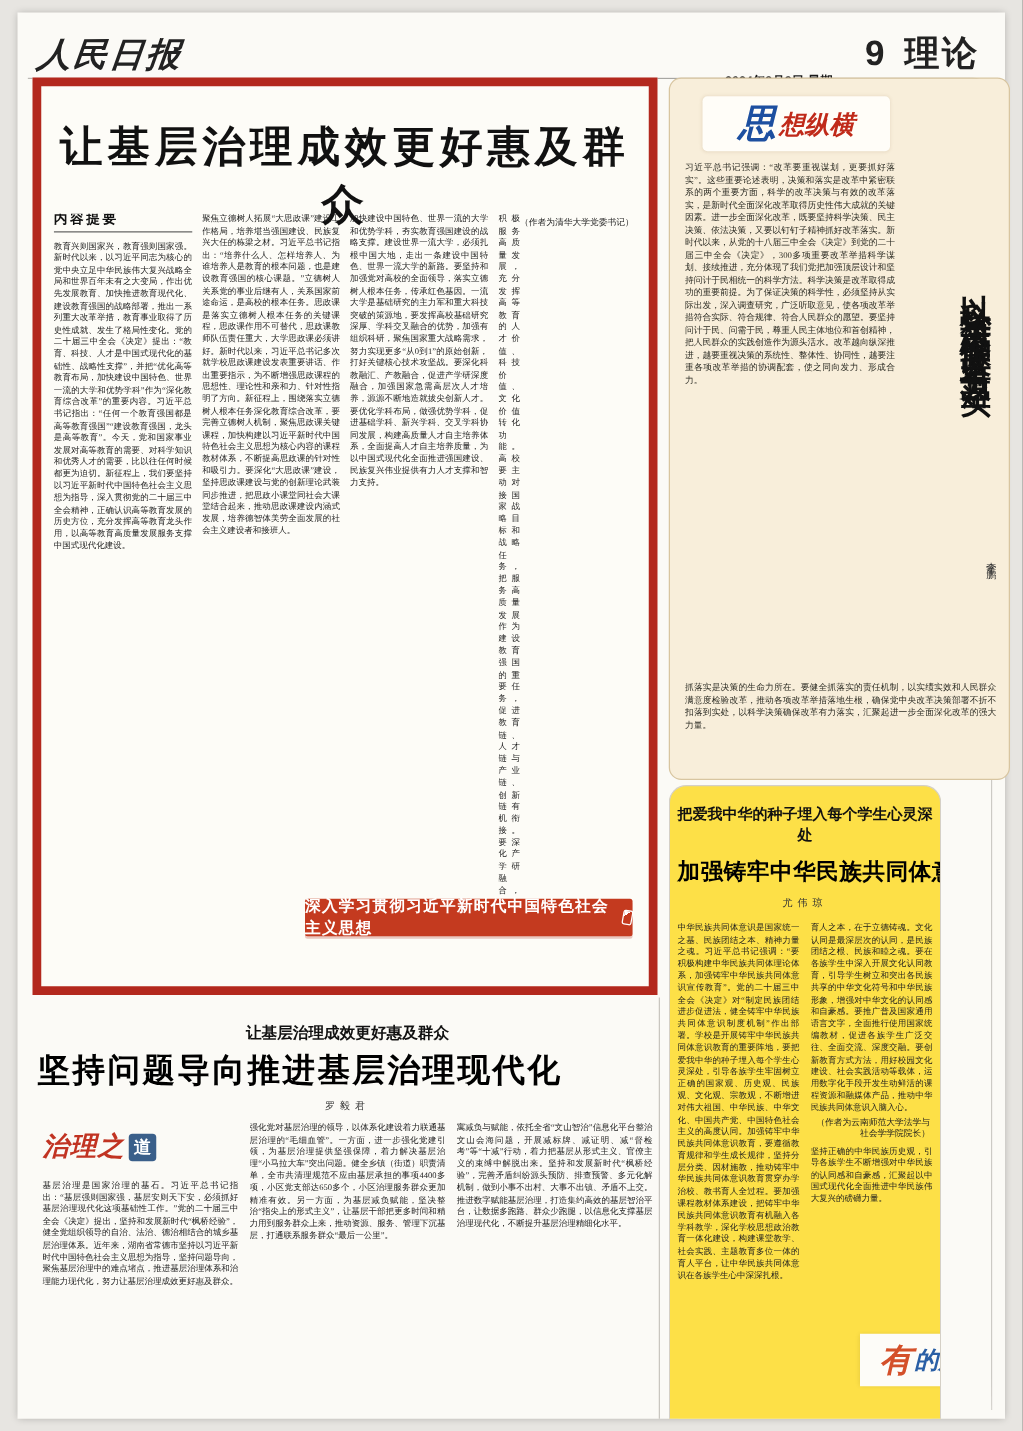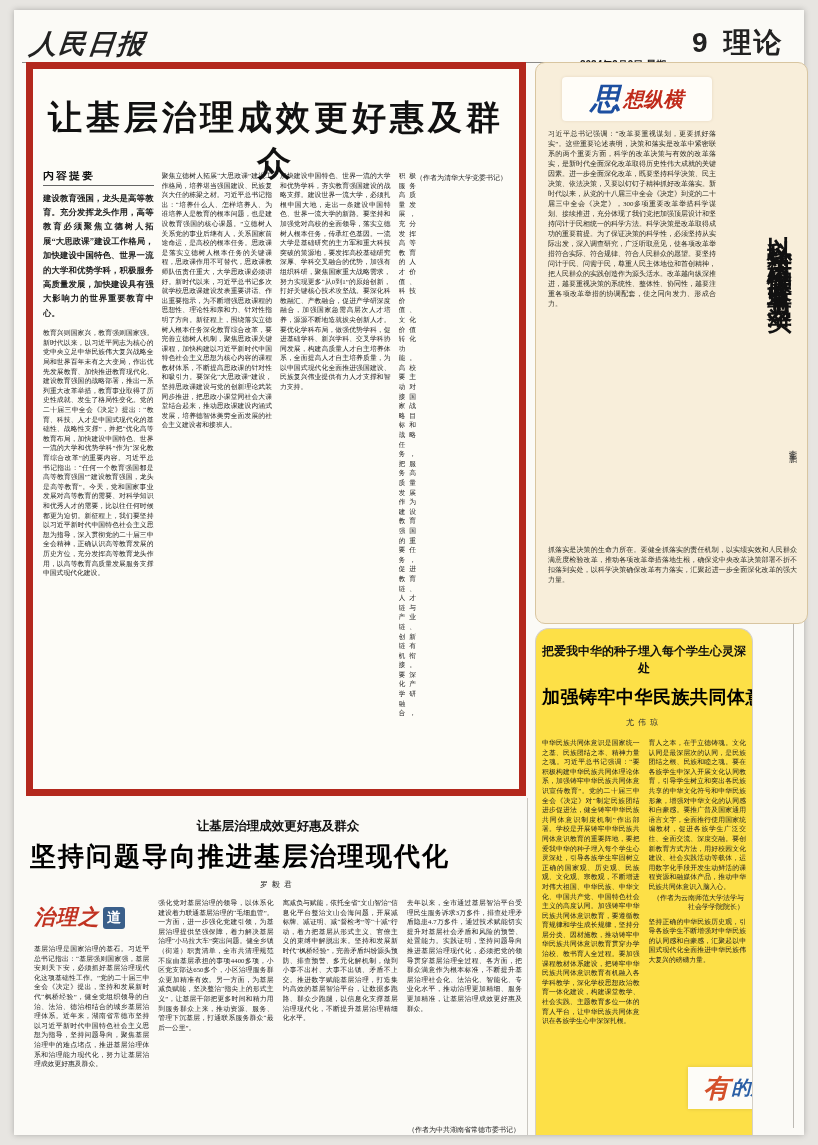--- a/index.html
+++ b/index.html
@@ -79,30 +79,33 @@
     <span>9</span><span class="sec">理论</span>
   </div>
   <div class="frame"></div>
 
   <div class="mainbox">
     <div class="main-headline">让基层治理成效更好惠及群众</div>
     <div class="main-cols">
       <div class="mcol">
         <div class="summary">
           <div class="summary-title">内容提要</div>
-          <div class="summary-text">建设教育强国，龙头是高等教育。充分发挥龙头作用，高等教育必须聚焦立德树人拓展“大思政课”建设工作格局，加快建设中国特色、世界一流的大学和优势学科，积极服务高质量发展，加快建设具有强大影响力的世界重要教育中心。</div>
         </div>
         <div>教育兴则国家兴，教育强则国家强。新时代以来，以习近平同志为核心的党中央立足中华民族伟大复兴战略全局和世界百年未有之大变局，作出优先发展教育、加快推进教育现代化、建设教育强国的战略部署，推出一系列重大改革举措，教育事业取得了历史性成就、发生了格局性变化。党的二十届三中全会《决定》提出：“教育、科技、人才是中国式现代化的基础性、战略性支撑”，并把“优化高等教育布局，加快建设中国特色、世界一流的大学和优势学科”作为“深化教育综合改革”的重要内容。习近平总书记指出：“任何一个教育强国都是高等教育强国”“建设教育强国，龙头是高等教育”。今天，党和国家事业发展对高等教育的需要、对科学知识和优秀人才的需要，比以往任何时候都更为迫切。新征程上，我们要坚持以习近平新时代中国特色社会主义思想为指导，深入贯彻党的二十届三中全会精神，正确认识高等教育发展的历史方位，充分发挥高等教育龙头作用，以高等教育高质量发展服务支撑中国式现代化建设。</div>
       </div>
       <div class="mcol">聚焦立德树人拓展“大思政课”建设工作格局，培养堪当强国建设、民族复兴大任的栋梁之材。习近平总书记指出：“培养什么人、怎样培养人、为谁培养人是教育的根本问题，也是建设教育强国的核心课题。”立德树人关系党的事业后继有人，关系国家前途命运，是高校的根本任务。思政课是落实立德树人根本任务的关键课程，思政课作用不可替代，思政课教师队伍责任重大，大学思政课必须讲好。新时代以来，习近平总书记多次就学校思政课建设发表重要讲话、作出重要指示，为不断增强思政课程的思想性、理论性和亲和力、针对性指明了方向。新征程上，围绕落实立德树人根本任务深化教育综合改革，要完善立德树人机制，聚焦思政课关键课程，加快构建以习近平新时代中国特色社会主义思想为核心内容的课程教材体系，不断提高思政课的针对性和吸引力。要深化“大思政课”建设，坚持思政课建设与党的创新理论武装同步推进，把思政小课堂同社会大课堂结合起来，推动思政课建设内涵式发展，培养德智体美劳全面发展的社会主义建设者和接班人。</div>
       <div class="mcol">加快建设中国特色、世界一流的大学和优势学科，夯实教育强国建设的战略支撑。建设世界一流大学，必须扎根中国大地，走出一条建设中国特色、世界一流大学的新路。要坚持和加强党对高校的全面领导，落实立德树人根本任务，传承红色基因。一流大学是基础研究的主力军和重大科技突破的策源地，要发挥高校基础研究深厚、学科交叉融合的优势，加强有组织科研，聚焦国家重大战略需求，努力实现更多“从0到1”的原始创新，打好关键核心技术攻坚战。要深化科教融汇、产教融合，促进产学研深度融合，加强国家急需高层次人才培养，源源不断地造就拔尖创新人才。要优化学科布局，做强优势学科，促进基础学科、新兴学科、交叉学科协同发展，构建高质量人才自主培养体系，全面提高人才自主培养质量，为以中国式现代化全面推进强国建设、民族复兴伟业提供有力人才支撑和智力支持。</div>
       <div class="mcol last">
         <div class="colbody">积极服务高质量发展，充分发挥高等教育的人才价值、科技价值、文化价值转化功能。高校要主动对接国家战略目标和战略任务，把服务高质量发展作为建设教育强国的重要任务，促进教育链、人才链与产业链、创新链有机衔接。要深化产学研融合，促进科技成果高水平创造和高效率转化，把论文写在祖国大地上。要加快建设具有强大影响力的世界重要教育中心，统筹推进教育科技人才体制机制一体改革，扩大高水平教育对外开放，参与全球教育治理，增强我国教育的国际影响力和话语权。面向未来，我国高等教育要勇担使命、追求卓越，奋力书写“强国建设、教育何为”的时代答卷，为全面推进中华民族伟大复兴作出新的更大贡献。</div>
         <div class="author-note">（作者为清华大学党委书记）</div>
       </div>
+    </div>
+    <div class="banner">
+      <span>深入学习贯彻习近平新时代中国特色社会主义思想</span>
+      <span class="banner-emblem"></span>
     </div>
   </div>
 
   <div class="creambox">
     <div class="sx-logo">
       <span class="sx-si">思</span>
       <span class="sx-rest">想纵横</span>
     </div>
     <div class="sx-row">
       <div class="sx-body">习近平总书记强调：“改革要重视谋划，更要抓好落实”。这些重要论述表明，决策和落实是改革中紧密联系的两个重要方面，科学的改革决策与有效的改革落实，是新时代全面深化改革取得历史性伟大成就的关键因素。进一步全面深化改革，既要坚持科学决策、民主决策、依法决策，又要以钉钉子精神抓好改革落实。新时代以来，从党的十八届三中全会《决定》到党的二十届三中全会《决定》，300多项重要改革举措科学谋划、接续推进，充分体现了我们党把加强顶层设计和坚持问计于民相统一的科学方法。科学决策是改革取得成功的重要前提。为了保证决策的科学性，必须坚持从实际出发，深入调查研究，广泛听取意见，使各项改革举措符合实际、符合规律、符合人民群众的愿望。要坚持问计于民、问需于民，尊重人民主体地位和首创精神，把人民群众的实践创造作为源头活水。改革越向纵深推进，越要重视决策的系统性、整体性、协同性，越要注重各项改革举措的协调配套，使之同向发力、形成合力。</div>
@@ -139,22 +142,18 @@
     <div class="jc-cols">
       <div class="jc-col">
         <div class="zlzd-logo">
           <span class="zlzd-red">治理之</span>
           <span class="zlzd-blue">道</span>
         </div>
         <div>基层治理是国家治理的基石。习近平总书记指出：“基层强则国家强，基层安则天下安，必须抓好基层治理现代化这项基础性工作。”党的二十届三中全会《决定》提出，坚持和发展新时代“枫桥经验”，健全党组织领导的自治、法治、德治相结合的城乡基层治理体系。近年来，湖南省常德市坚持以习近平新时代中国特色社会主义思想为指导，坚持问题导向，聚焦基层治理中的难点堵点，推进基层治理体系和治理能力现代化，努力让基层治理成效更好惠及群众。</div>
       </div>
       <div class="jc-col">强化党对基层治理的领导，以体系化建设着力联通基层治理的“毛细血管”。一方面，进一步强化党建引领，为基层治理提供坚强保障，着力解决基层治理“小马拉大车”突出问题。健全乡镇（街道）职责清单，全市共清理规范不应由基层承担的事项4400多项，小区党支部达650多个，小区治理服务群众更加精准有效。另一方面，为基层减负赋能，坚决整治“指尖上的形式主义”，让基层干部把更多时间和精力用到服务群众上来，推动资源、服务、管理下沉基层，打通联系服务群众“最后一公里”。</div>
       <div class="jc-col">寓减负与赋能，依托全省“文山智治”信息化平台整治文山会海问题，开展减标牌、减证明、减“督检考”等“十减”行动，着力把基层从形式主义、官僚主义的束缚中解脱出来。坚持和发展新时代“枫桥经验”，完善矛盾纠纷源头预防、排查预警、多元化解机制，做到小事不出村、大事不出镇、矛盾不上交。推进数字赋能基层治理，打造集约高效的基层智治平台，让数据多跑路、群众少跑腿，以信息化支撑基层治理现代化，不断提升基层治理精细化水平。</div>
-      <div class="jc-col last">
-        <div class="colbody">去年以来，全市通过基层智治平台受理民生服务诉求3万多件，排查处理矛盾隐患4.7万多件，通过技术赋能切实提升对基层社会矛盾和风险的预警、处置能力。实践证明，坚持问题导向推进基层治理现代化，必须把党的领导贯穿基层治理全过程、各方面，把群众满意作为根本标准，不断提升基层治理社会化、法治化、智能化、专业化水平，推动治理更加精细、服务更加精准，让基层治理成效更好惠及群众。</div>
-        <div class="author-note">（作者为中共湖南省常德市委书记）</div>
-      </div>
     </div>
   </div>
 
   <div class="vdivider"></div>
 
 </div>
 
 </body></html>

